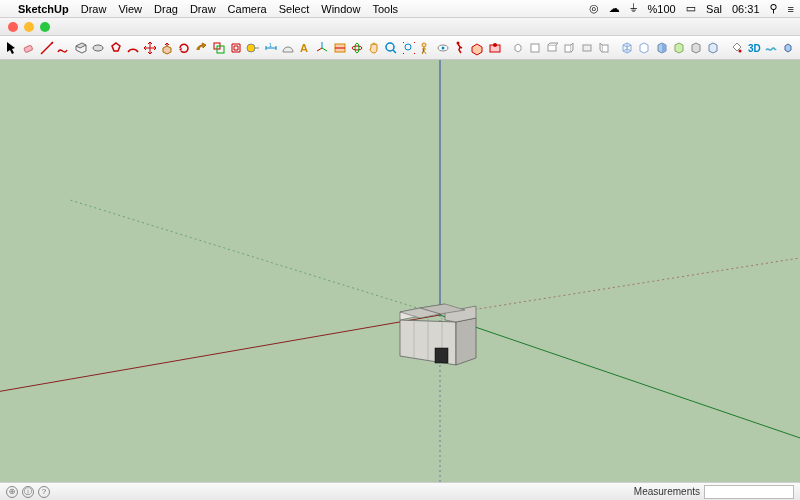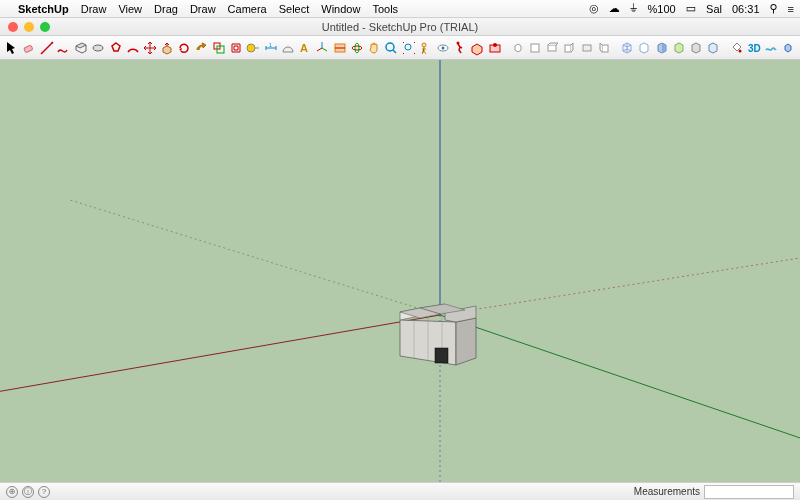--- a/index.html
+++ b/index.html
@@ -52,21 +52,20 @@
     <span>≡</span>
   </div>
 </div>
 
 <div class="titlebar">
   <div class="traffic">
     <div class="tl r"></div>
     <div class="tl y"></div>
     <div class="tl g"></div>
   </div>
-  <div class="title">Untitled - SketchUp Pro (TRIAL)</div>
 </div>
 
 <div class="toolbar">
 
   <div class="tb">
       <svg viewBox="0 0 16 16">
         <path d="M3 2l8 6-3 1 2 4-2 1-2-4-3 2z" fill="#000"></path>
       </svg>
     </div>
   <div class="tb">

